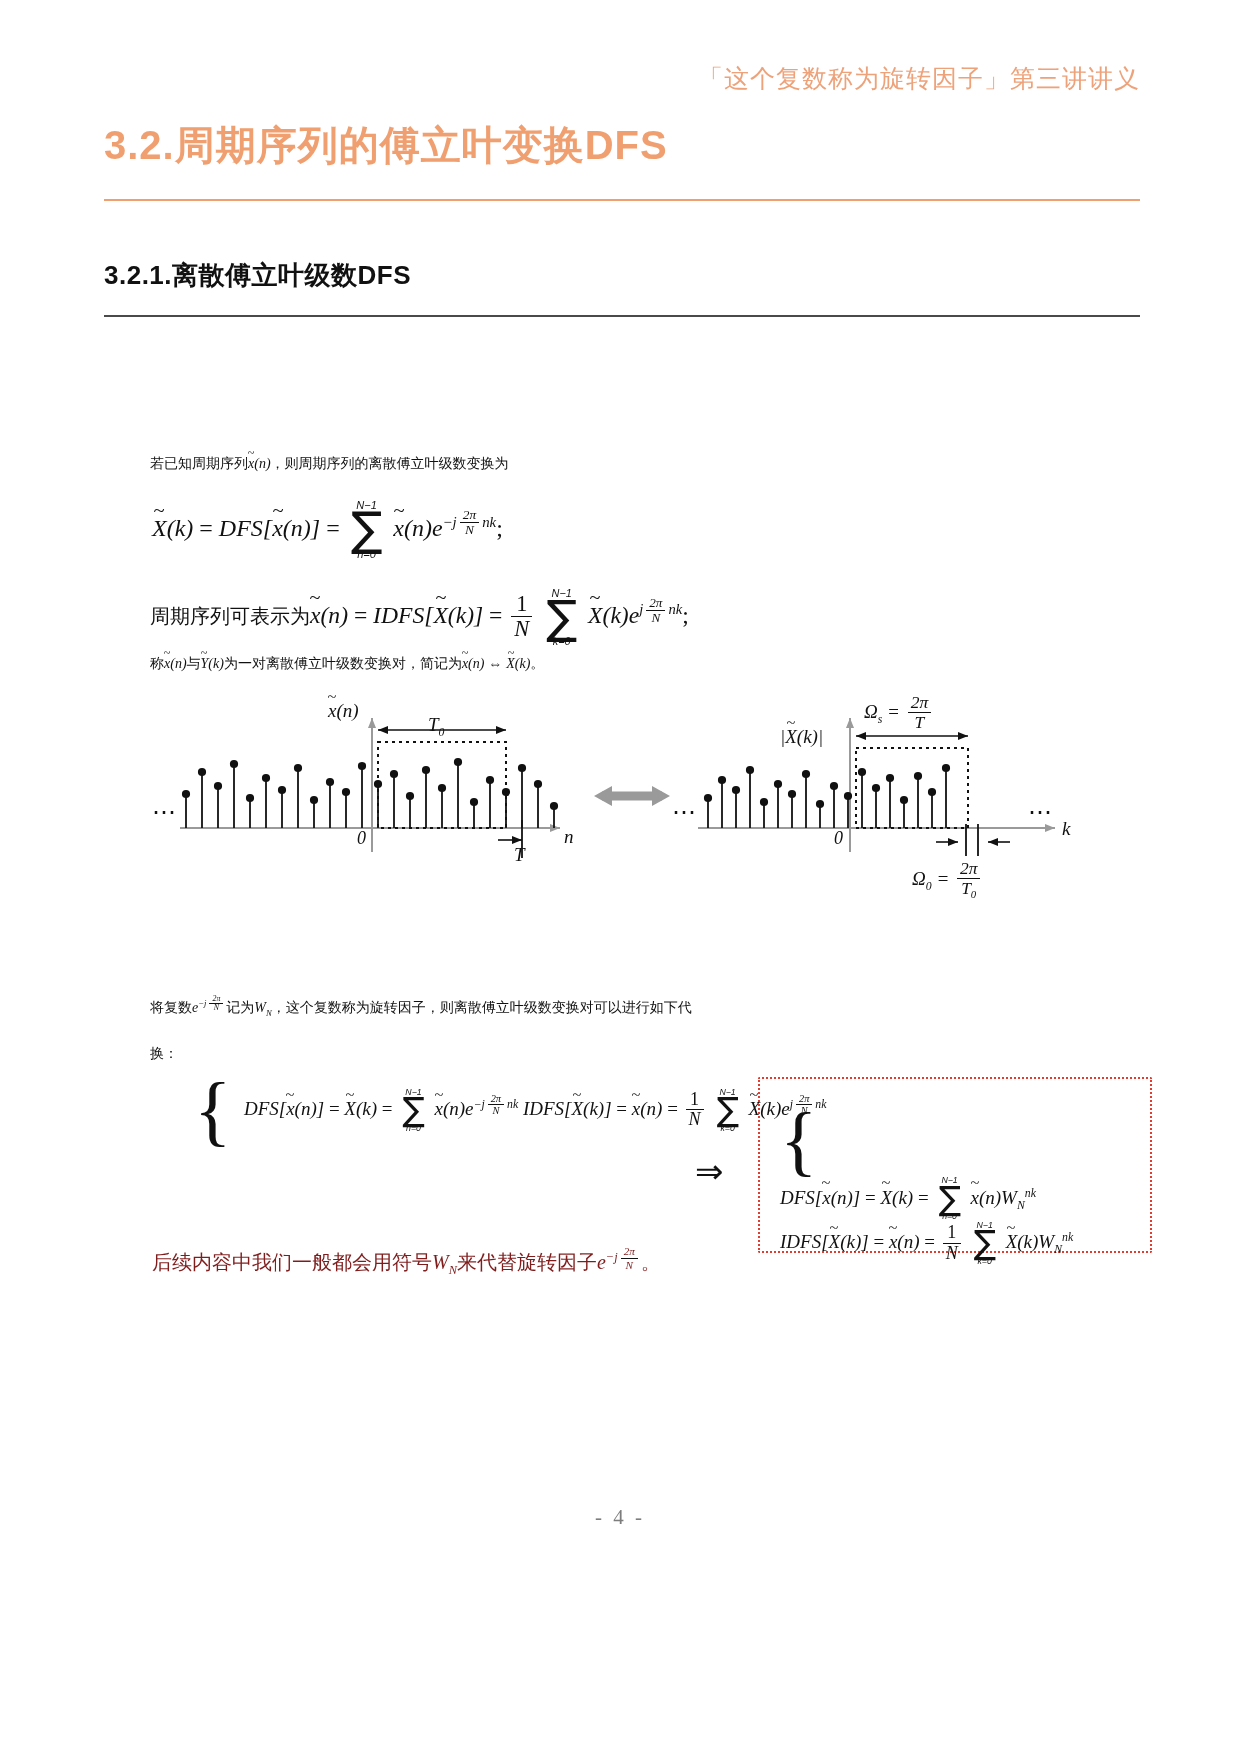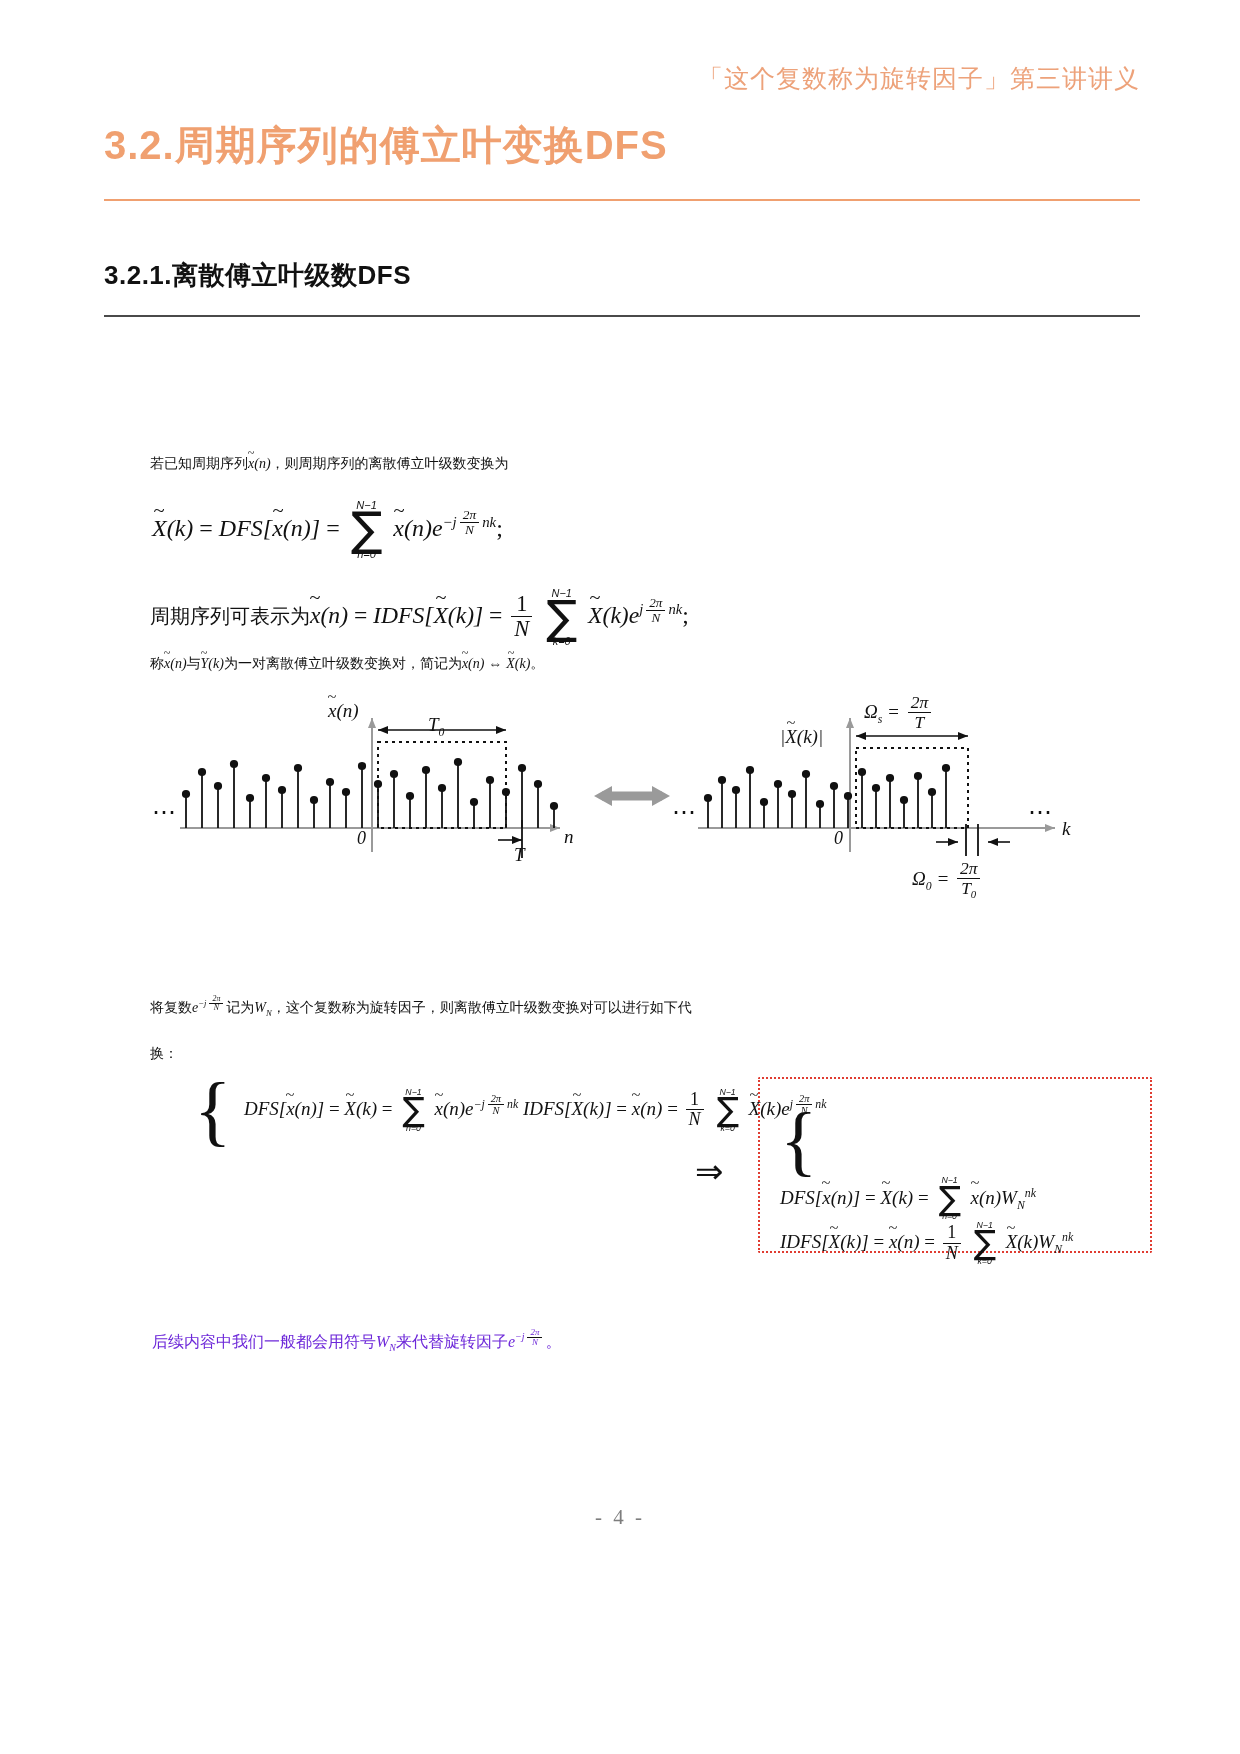--- a/index.html
+++ b/index.html
@@ -107,22 +107,22 @@
   .brace{
     display:inline-block; font-size:78px; line-height:0.92;
     font-family:"Liberation Serif", serif; font-weight:300;
     vertical-align:middle; margin-right:8px; color:#111;
   }
   .eqs{ display:inline-block; vertical-align:middle; font-size:19px; }
   .eqs .row{ white-space:nowrap; padding:9px 0; }
 
   
   .note{
-    position:absolute; left:152px; top:1328px;
-    font-size:16px; color:#6d28d9; white-space:nowrap;
+    position:absolute; left:152px; top:1246px;
+    font-size:20px; color:#7f1d1d; white-space:nowrap;
   }
 
   
   .footer{
     position:absolute; left:0; right:0; top:1505px;
     text-align:center; font-family:"Liberation Serif", serif;
     font-size:21px; color:#7d7d7d; letter-spacing:3px;
   }
 </style>
 </head>

